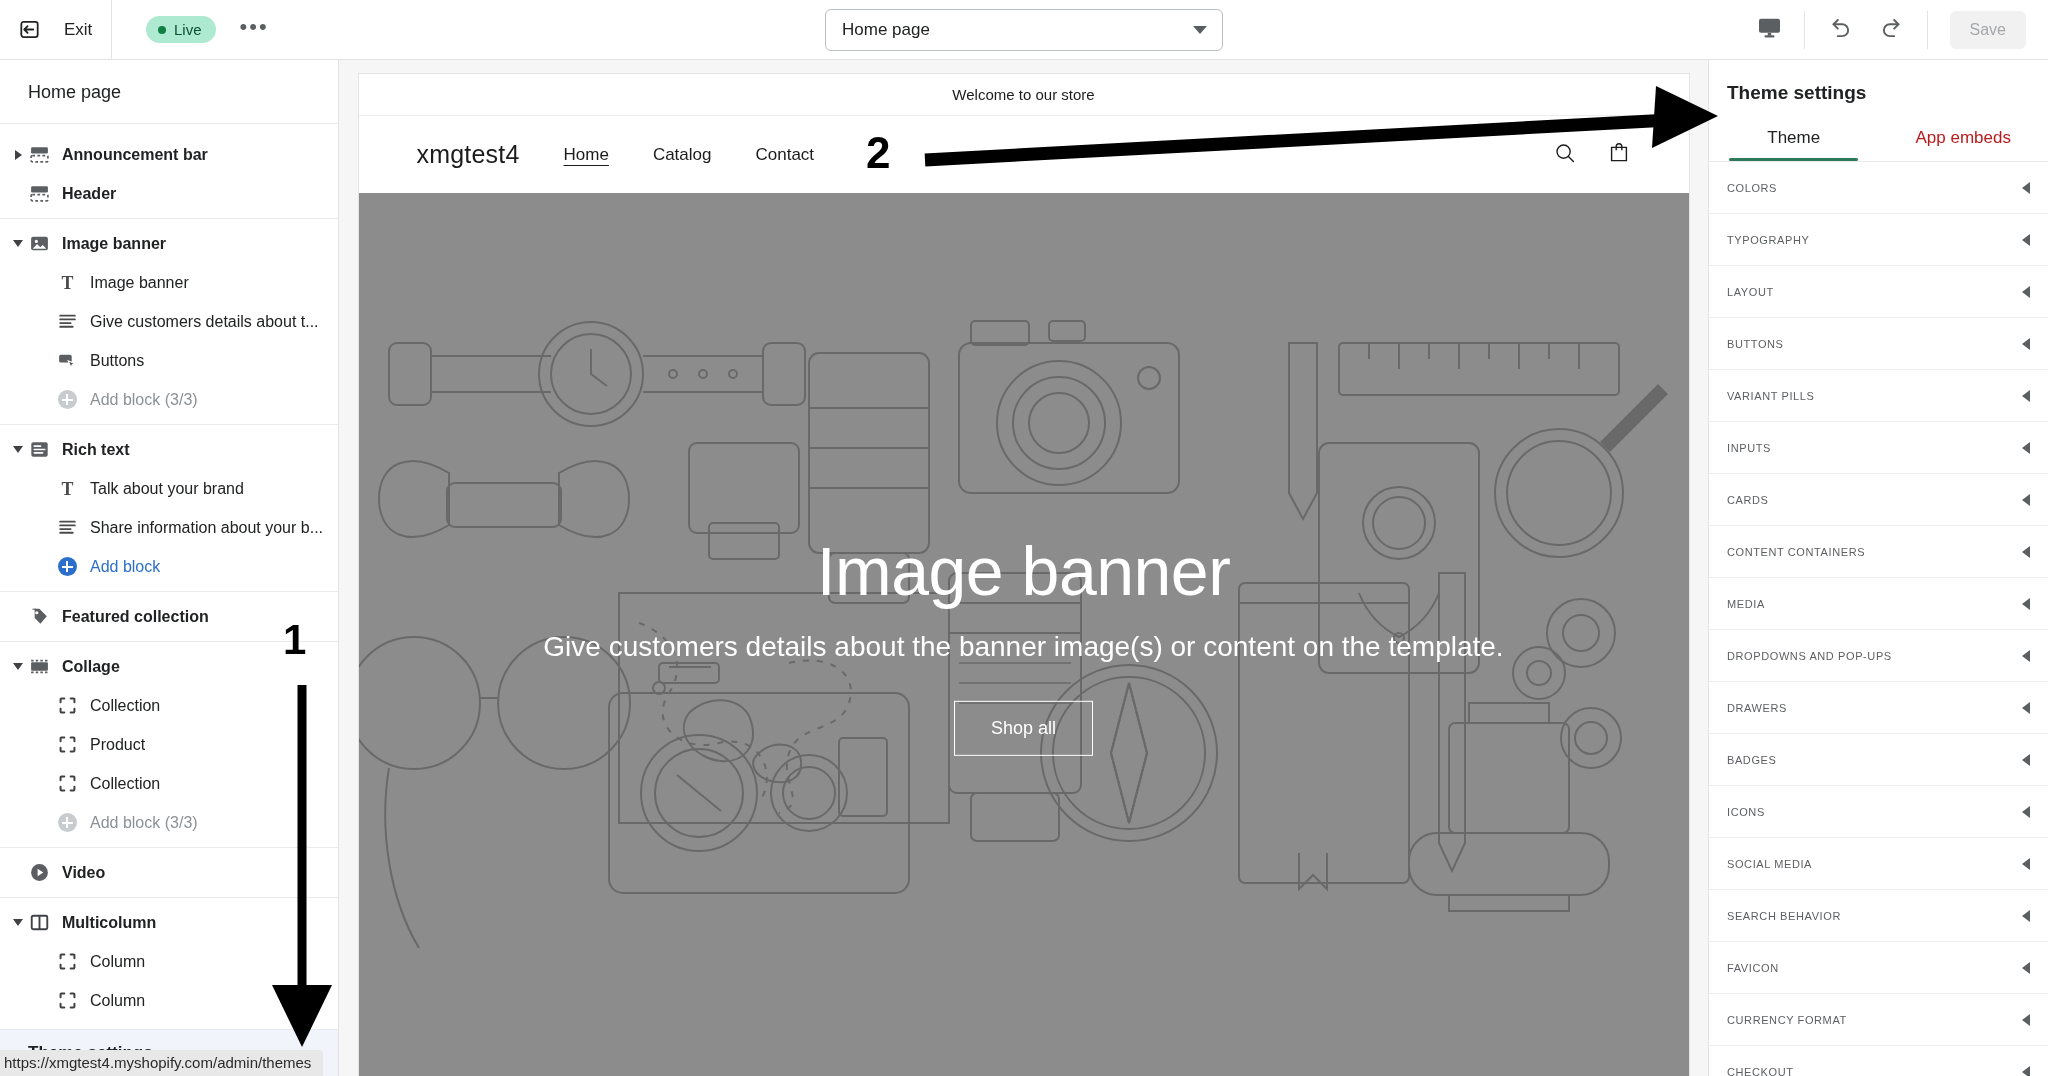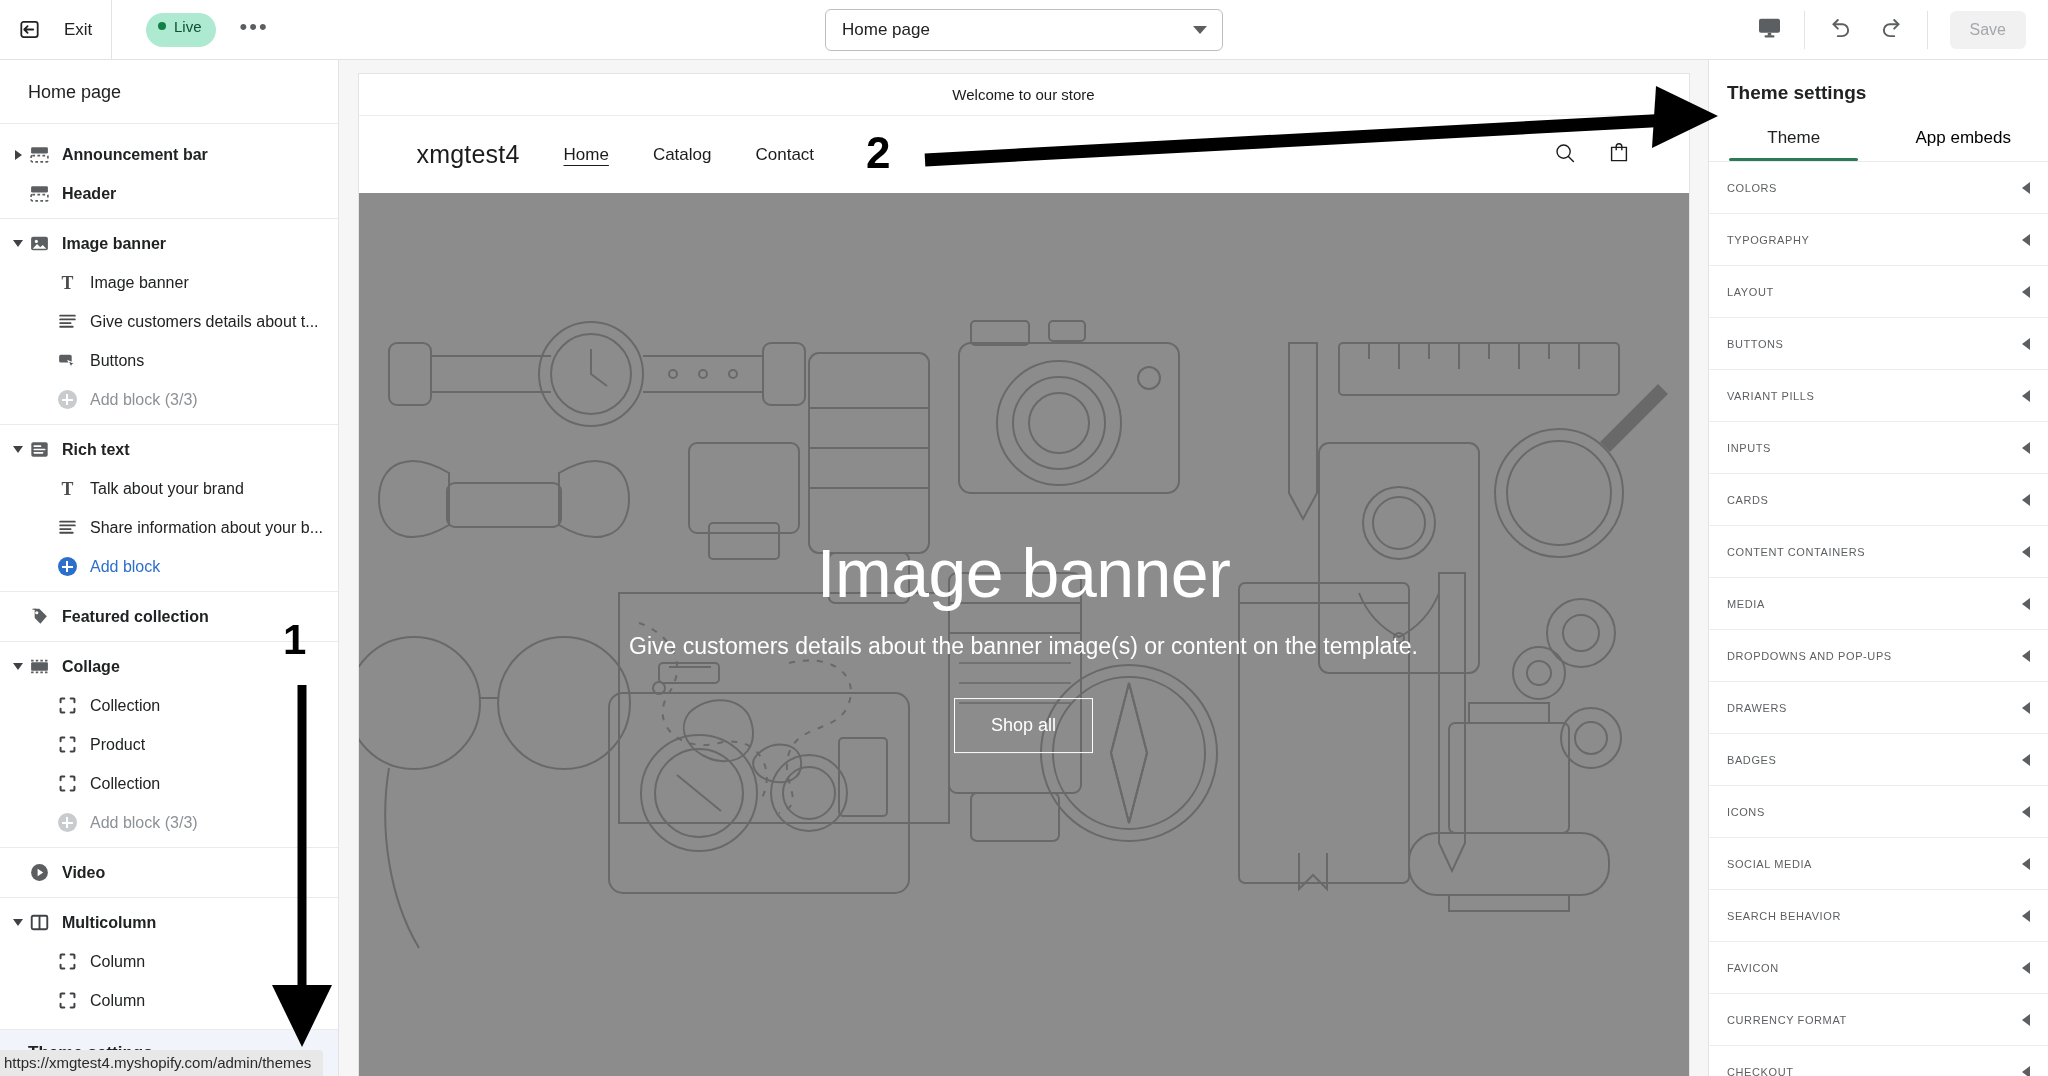--- a/index.html
+++ b/index.html
@@ -25,21 +25,21 @@
     display: flex; align-items: center; gap: 12px;
     padding-left: 18px;
     border-right: 1px solid #e1e3e5;
   }
   .exit-label { font-size: 17px; color: #202223; }
   .icon-exit { width: 21px; height: 21px; display:block; }
 
   .live-zone { display: flex; align-items: center; gap: 18px; padding-left: 34px; }
   .live-pill {
     background: #aee9d1; color: #0c5132;
-    border-radius: 20px; padding: 5px 14px 12px 12px;
+    border-radius: 20px; padding: 5px 14px 5px 12px;
     font-size: 15px; display: flex; align-items: center; gap: 8px;
     font-weight: 400;
   }
   .live-dot { width: 8px; height: 8px; border-radius: 50%; background: #108043; display:block; }
   .dots-btn {
     font-size: 22px; line-height: 10px; color: #5c5f62;
     letter-spacing: 2px; padding: 6px 6px 12px 6px; cursor: pointer;
     user-select:none;
   }
 
@@ -178,36 +178,36 @@
   .banner {
     flex: 1; position: relative; background: #8c8c8c; overflow:hidden;
   }
   .banner-art { position:absolute; inset:0; opacity:.55; }
   .banner-content {
     position: absolute; left:0; right:0; top: 50%; transform: translateY(-45%);
     display:flex; flex-direction: column; align-items:center; text-align:center;
     color:#fff;
   }
   .banner-h1 { font-size: 68px; font-weight: 400; line-height: 1.05; letter-spacing: -0.5px; }
-  .banner-sub { font-size: 23px; margin-top: 24px; font-weight: 400; }
+  .banner-sub { font-size: 28px; margin-top: 24px; font-weight: 400; }
   .banner-btn {
     margin-top: 38px; border: 1px solid #fff; background: transparent; color:#fff;
     font-size: 18px; padding: 16px 36px; cursor: pointer; font-family: inherit;
   }
 
   
   .rightpanel {
     width: 340px; min-width: 340px; background:#fff;
     border-left: 1px solid #e1e3e5;
     display:flex; flex-direction: column;
   }
   .rp-title { font-size: 19px; font-weight:700; padding: 22px 0 18px 18px; color:#202223; }
   .rp-tabs { display:flex; }
   .rp-tab {
-    flex: 1; text-align:center; font-size: 17px; color:#000000;
+    flex: 1; text-align:center; font-size: 17px; color:#b91c1c;
     padding: 6px 0 13px 0; cursor:pointer; position: relative;
   }
   .rp-tab.active { color:#202223; }
   .rp-tab.active:after {
     content:""; position:absolute; left: 12%; right:12%; bottom: 0;
     height: 3px; background: #2d7a5a; border-radius: 2px;
   }
   .rp-list { flex:1; overflow:hidden; border-top: 1px solid #e9eaeb; }
   .rp-item {
     height: 52px; display:flex; align-items:center; justify-content:space-between;

